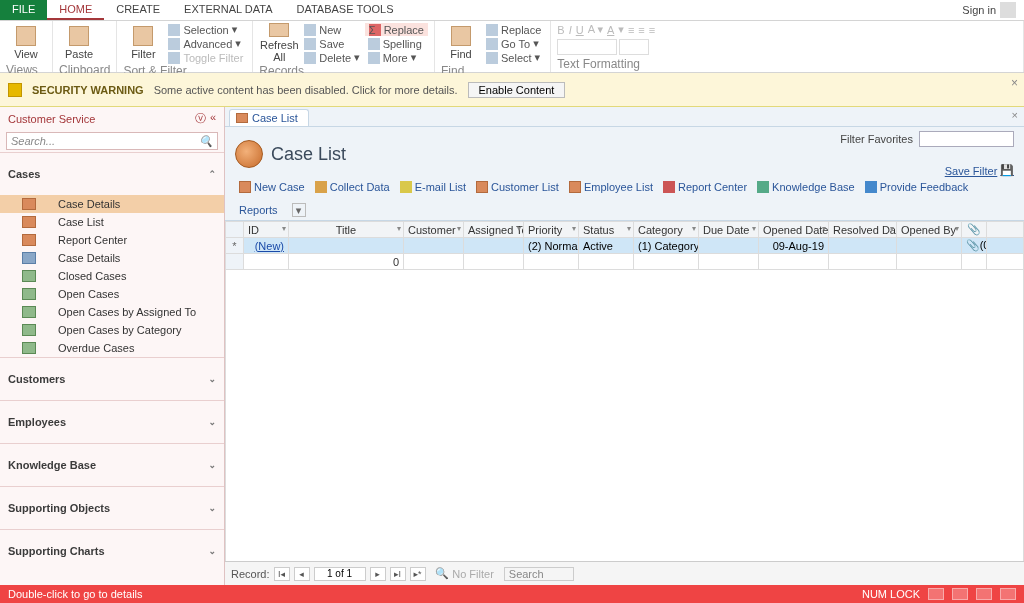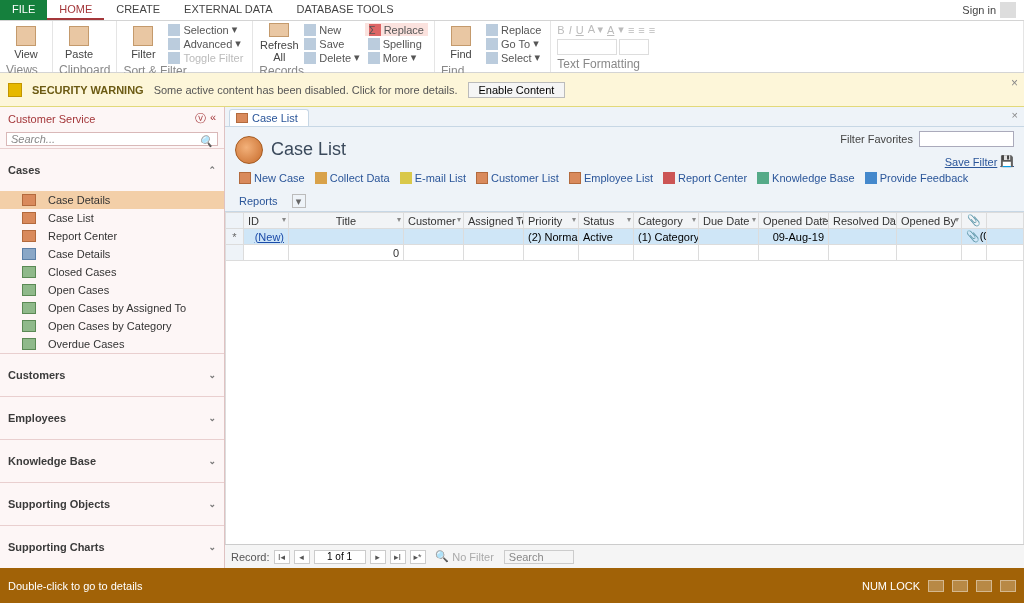--- a/index.html
+++ b/index.html
@@ -37,38 +37,38 @@
 
 .mainrow { flex:1; display:flex; min-height:0; }
 
 .nav { width: 225px; background:#fdf6f6; border-right:1px solid #dfc2c2; display:flex; flex-direction:column; }
 .nav-title { padding:4px 8px; font-size:14px; color:#a4373a; display:flex; align-items:center; justify-content:space-between; }
 .nav-title .chev { color:#a4373a; font-size:11px; display:flex; gap:4px; }
 .nav-search { margin: 2px 6px; height:18px; border:1px solid #d9b8b8; background:#fff; display:flex; align-items:center; padding:0 4px; color:#888; font-style:italic; position:relative;}
 .nav-search .mag { position:absolute; right:4px; top:2px; color:#a08; }
 .nav-section { padding:15px 8px; font-weight:bold; color:#3b3b3b; display:flex; justify-content:space-between; align-items:center; border-top:1px solid #e9cfcf; cursor:pointer; }
 .nav-section .arr { color:#777; font-size:9px; }
-.nav-item { padding:3px 8px 3px 22px; color:#333; display:flex; align-items:center; gap:12px; cursor:pointer; }
+.nav-item { padding:3px 8px 3px 22px; color:#333; display:flex; align-items:center; gap:22px; cursor:pointer; }
 .nav-item.selected { background:#f3cfa8; }
 .nav-item .ico, .nav-section .ico { width:14px; height:12px; display:inline-block; }
 .ico-form { background:#d98a5c; border:1px solid #b36a3d; }
 .ico-list { background:#8fb98a; border:1px solid #5b8a55; }
 .ico-report { background:#8aa7c7; border:1px solid #5b7fa7; }
 
 .doc { flex:1; display:flex; flex-direction:column; background:#fff; min-width:0; }
 .doctabs { height:20px; background:#eef3f8; border-bottom:1px solid #c7d7e5; display:flex; align-items:flex-end; padding-left:4px; position:relative;}
 .doctab { background:#fff; border:1px solid #c7d7e5; border-bottom:none; padding:2px 10px 2px 6px; color:#2a5599; display:flex; gap:4px; align-items:center; border-radius:3px 3px 0 0;}
 .doctabs .close { position:absolute; right:6px; top:2px; color:#888; cursor:pointer; }
 
 .formhdr { background:#eef3f8; border-bottom:1px solid #c7d7e5; padding:4px 10px 0 10px; }
 .formhdr-top { display:flex; align-items:center; justify-content:space-between; }
 .formhdr-title { display:flex; align-items:center; gap:8px; }
 .formhdr-title .logo { width:28px; height:28px; background: radial-gradient(circle at 40% 40%, #f3b17a, #c66a2a); border-radius:50%; border:1px solid #a55a20; }
 .formhdr-title h1 { font-size:18px; color:#3b4a5c; font-weight:normal; }
-.formhdr-right { display:flex; flex-direction:column; align-items:flex-end; gap:8px; }
+.formhdr-right { display:flex; flex-direction:column; align-items:flex-end; gap:17px; }
 .filterrow { display:flex; align-items:center; gap:6px; }
 .filterrow select, .filterrow .combo { width:95px; height:16px; border:1px solid #aab; background:#fff; font-size:10px; }
 .filterrow .lbl { color:#444; }
 .filterrow .save { color:#2a5599; text-decoration:underline; cursor:pointer; display:flex; gap:3px; align-items:center;}
 .formlinks { display:flex; gap:10px; padding:4px 0 3px 4px; flex-wrap:wrap; }
 .formlinks a { color:#2a5599; text-decoration:none; display:flex; gap:3px; align-items:center; }
 .formlinks a .ico { width:12px; height:12px; }
 .formlinks .drop { border:1px solid #bbb; width:14px; height:14px; display:flex; align-items:center; justify-content:center; margin-left:4px; color:#666; }
 
 .gridwrap { flex:1; overflow:auto; background:#fff; }
@@ -84,21 +84,21 @@
 
 .gridfiller { height: 360px; }
 .gridfiller td { border:1px solid #efefef; }
 
 .recnav { height:24px; border-top:1px solid #ccc; background:#f5f5f5; display:flex; align-items:center; gap:4px; padding:0 6px; color:#555; }
 .recnav .btn { border:1px solid #ccc; background:#fff; width:16px; height:14px; display:flex; align-items:center; justify-content:center; cursor:pointer; font-size:9px;}
 .recnav input { width:52px; height:14px; border:1px solid #ccc; text-align:center; font-size:10px;}
 .recnav .nofilter { color:#aaa; display:flex; align-items:center; gap:3px; margin-left:6px;}
 .recnav .search { border:1px solid #ccc; padding:0 4px; width:70px; height:14px; color:#888; margin-left:6px;}
 
-.statusbar { height:35px; background:#a16207; color:#fff; display:flex; align-items:center; justify-content:space-between; padding:0 8px; font-size:10px;}
+.statusbar { height:18px; background:#ef4444; color:#fff; display:flex; align-items:center; justify-content:space-between; padding:0 8px; font-size:10px;}
 .statusbar .right { display:flex; gap:8px; align-items:center;}
 .statusbar .vbtn { width:16px; height:12px; background:rgba(255,255,255,.25); border:1px solid rgba(255,255,255,.4); cursor:pointer;}
 </style>
 </head>
 <body>
 
 <div class="app">
 
   <div class="tabbar">
     <div class="tab file">FILE</div>

